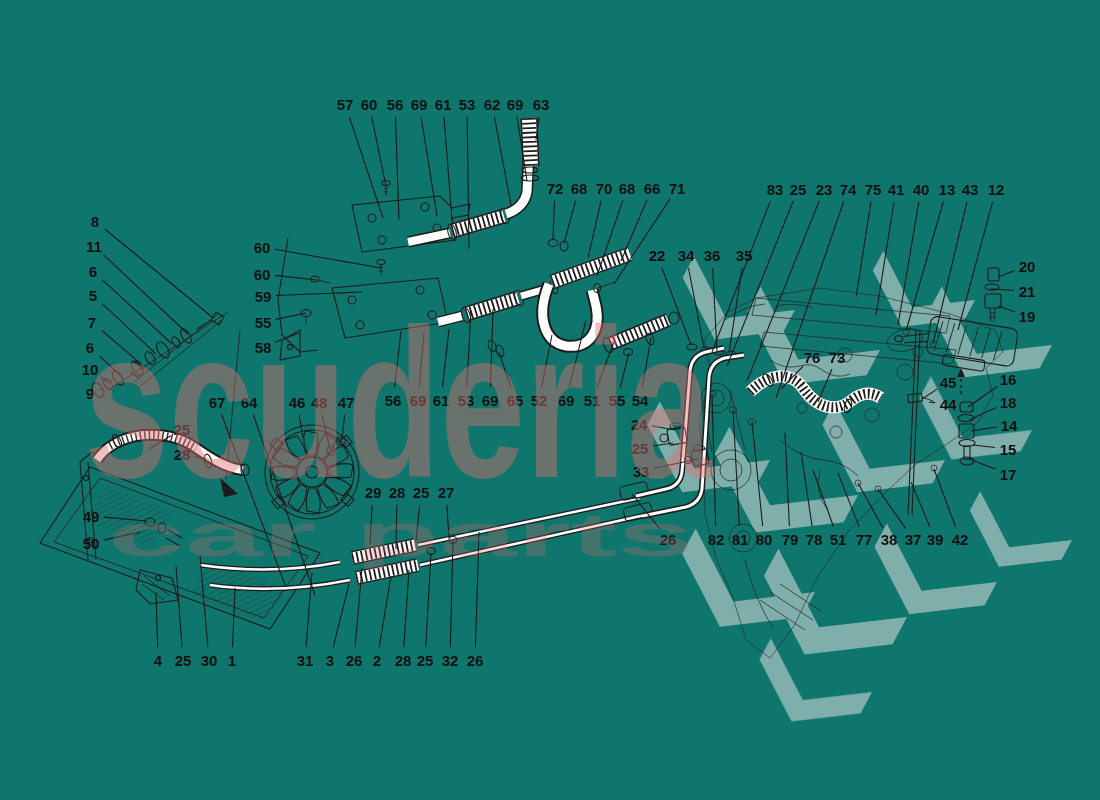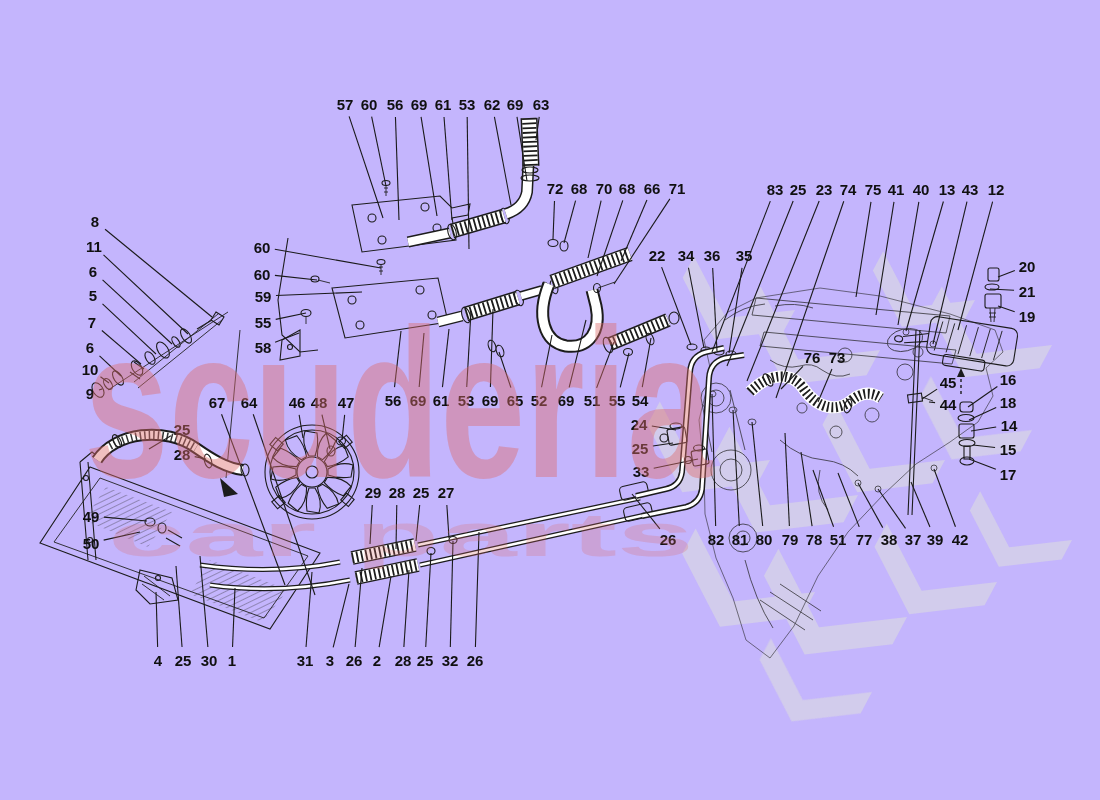--- a/index.html
+++ b/index.html
@@ -1,16 +1,16 @@
 <!DOCTYPE html>
 <html><head>
 <meta charset="utf-8">
 <style>
   html,body{margin:0;padding:0;background:#ffffff;}
-  .stage{position:relative;width:1100px;height:800px;background:#c4b5fd;overflow:hidden;
+  .stage{position:relative;width:1100px;height:800px;background:#0f766e;overflow:hidden;
          font-family:"Liberation Sans",sans-serif;}
   svg{position:absolute;left:0;top:0;}
   .callout{font:bold 15px "Liberation Sans",sans-serif;fill:#101010;text-anchor:middle;}
   .leader{stroke:#1a1a1a;stroke-width:1.1;fill:none;}
   .ink{stroke:#1c1c1c;fill:none;stroke-width:1.1;}
   .ink-thin{stroke:#222;fill:none;stroke-width:0.9;}
   .wm-main{font-family:"Liberation Sans",sans-serif;font-weight:bold;font-size:212px;
            fill:rgba(221,110,110,0.44);}
   .wm-sub{font-family:"Liberation Sans",sans-serif;font-weight:bold;font-size:62px;
           fill:rgba(221,110,110,0.26);}

